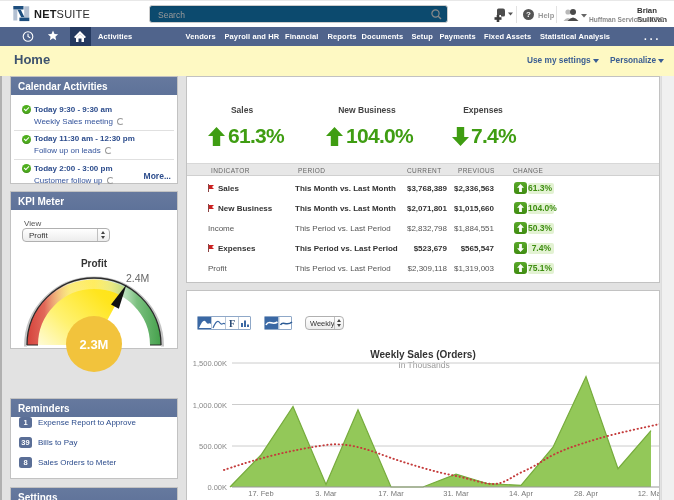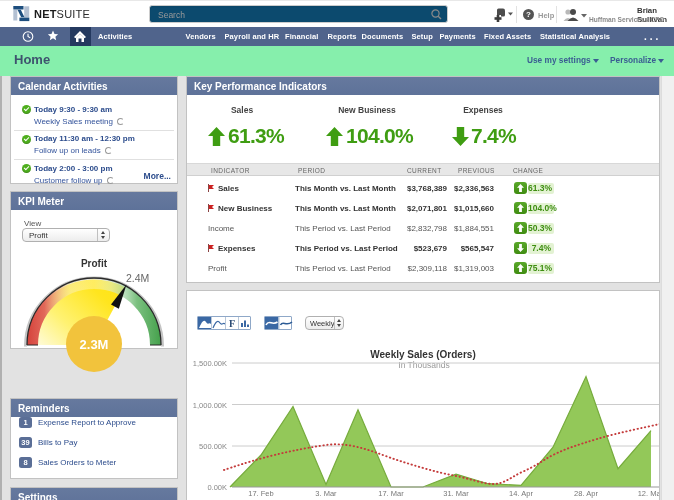--- a/index.html
+++ b/index.html
@@ -24,21 +24,21 @@
 #urole { position:absolute; left:589px; top:15px; font-size:6.6px; font-weight:bold; color:#8a8a8a; }
 .caret { display:inline-block; width:0; height:0; border-left:3px solid transparent; border-right:3px solid transparent; border-top:4px solid #666; vertical-align:middle; }
 
 
 #nav { position:absolute; left:0; top:27px; width:674px; height:19px; background:#50648c; }
 #nav .icn { position:absolute; top:0; height:19px; }
 #homebox { position:absolute; left:70px; top:0; width:21px; height:19px; background:#24395f; }
 .navit { position:absolute; top:0; height:19px; line-height:20px; color:#fff; font-weight:bold; font-size:7.5px; letter-spacing:0.1px; white-space:nowrap; }
 
 
-#pagehead { position:absolute; left:0; top:46px; width:674px; height:30px; background:#86efac; }
+#pagehead { position:absolute; left:0; top:46px; width:674px; height:30px; background:#fef9c3; }
 #hometitle { position:absolute; left:14px; top:6px; font-size:13px; font-weight:bold; color:#3e536e; }
 .phlink { position:absolute; top:9px; font-size:8.3px; font-weight:bold; color:#3a5d92; }
 .phlink .caret { border-top-color:#3a5d92; margin-left:2px; margin-bottom:-1px; }
 
 
 #content { position:absolute; left:0; top:76px; width:674px; height:424px; background:#e2e2e2; }
 #content::before { content:""; position:absolute; left:0; top:0; width:2px; height:424px; background:#b0b0b0; }
 #rightstrip { position:absolute; left:661px; top:0; width:13px; height:424px; background:#f0f0f0; border-left:1px solid #dcdcdc; }
 
 .panel { position:absolute; background:#fff; border:1px solid #c2c2c2; }
@@ -265,21 +265,20 @@
         <span class="rbadge">8</span>
         <span class="rtx">Sales Orders to Meter</span>
       </div>
   </div>
 
   <div class="panel" id="set">
     <div class="phead">Settings</div>
   </div>
 
   <div class="panel" id="kpi">
-    <div class="phead">Key Performance Indicators</div>
     <div class="hlab" style="left:5px;">Sales</div>
     <div class="hlab" style="left:130px;">New Business</div>
     <div class="hlab" style="left:246px;">Expenses</div>
     <svg class="harr" style="left:21px;" width="17" height="19" viewBox="0 0 17 19">
         <path d="M8.5 0 L17 9 H12.2 V19 H4.8 V9 H0 Z" fill="#3f9d12"></path>
       </svg>
     <span class="hpct" style="left:41px;">61.3%</span>
     <svg class="harr" style="left:138.5px;" width="17" height="19" viewBox="0 0 17 19">
         <path d="M8.5 0 L17 9 H12.2 V19 H4.8 V9 H0 Z" fill="#3f9d12"></path>
       </svg>

